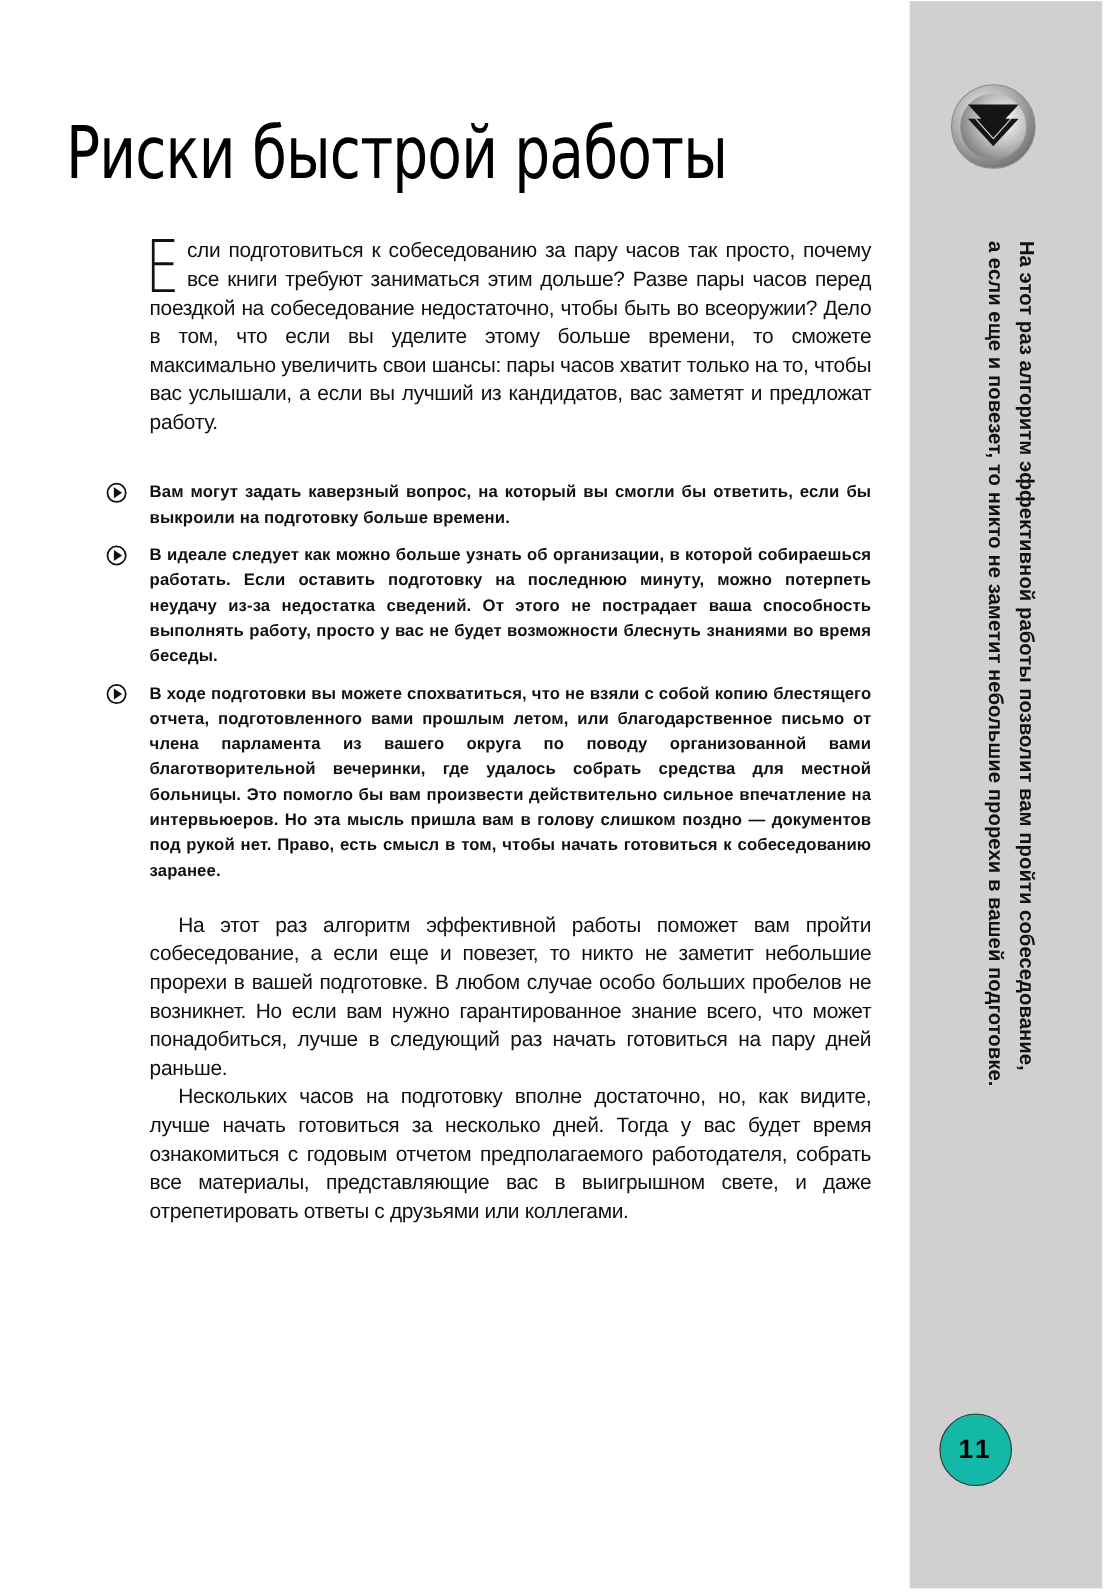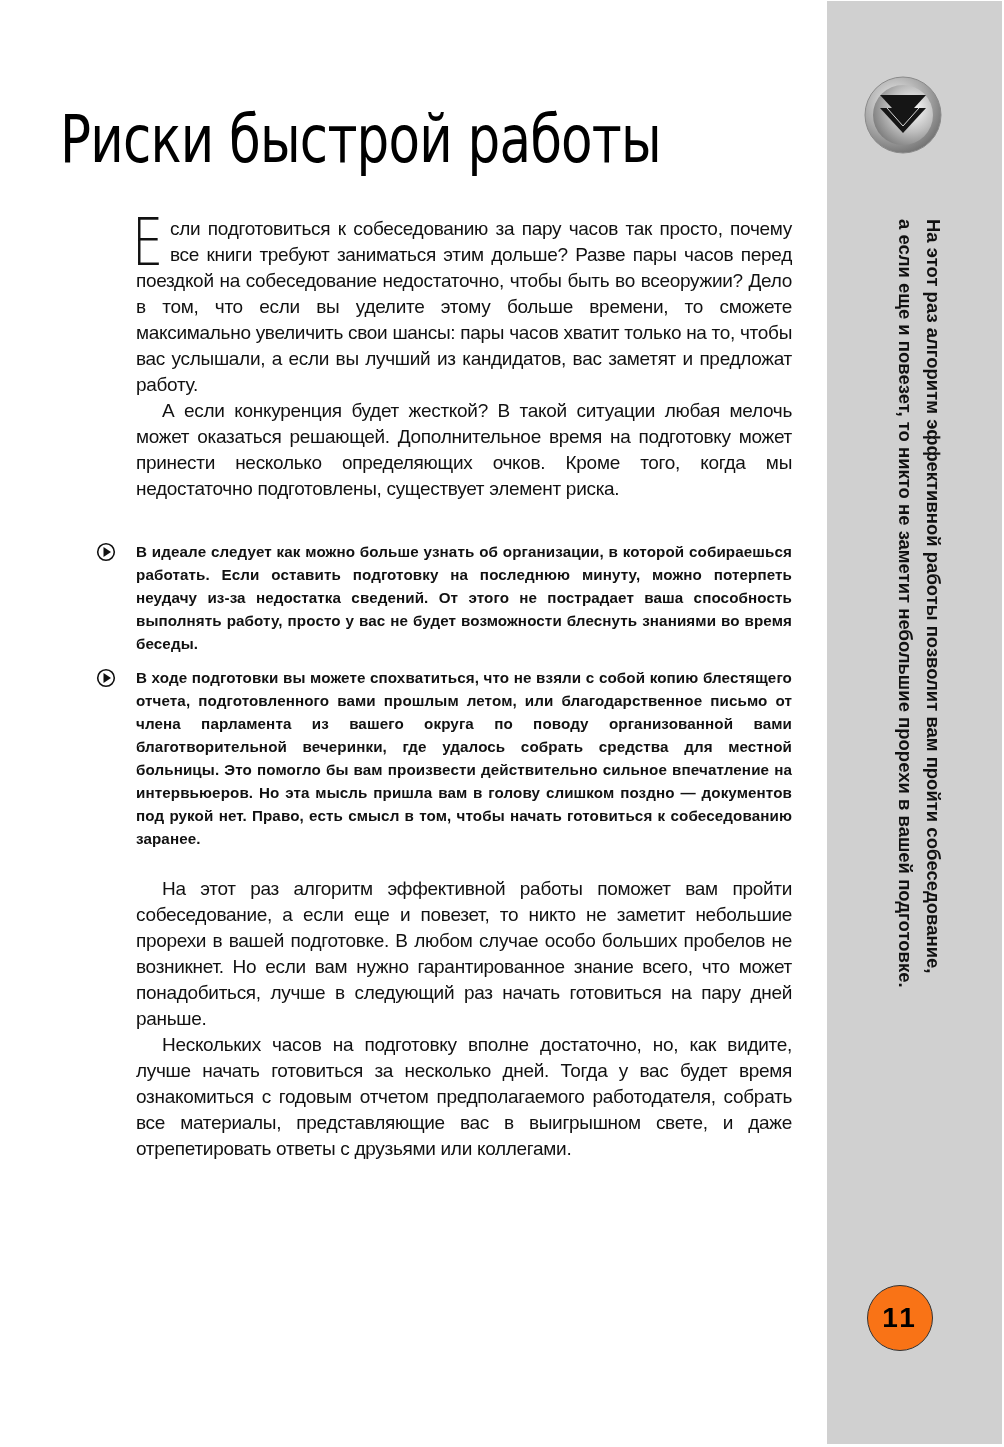--- a/index.html
+++ b/index.html
@@ -55,39 +55,45 @@
     .vertical-quote {
       position: absolute; left: 40px; top: 218px; width: 80px; height: 880px;
     }
     .vertical-quote .inner {
       position: absolute; left: 80px; top: 0; width: 880px;
       transform: rotate(90deg); transform-origin: left top;
       font-family: "Liberation Sans", sans-serif; font-weight: 700;
       font-size: 18.5px; line-height: 28px; color: #111; white-space: nowrap;
     }
     .page-number {
-      position: absolute; left: 40px; top: 1284px; width: 64px; height: 64px;
-      border-radius: 50%; border: 1.5px solid #333; background: #f97316;
+      position: absolute; left: 27px; top: 1284px; width: 64px; height: 64px;
+      border-radius: 50%; border: 1.5px solid #333; background: #14b8a6;
       display: flex; align-items: center; justify-content: center;
-      font-family: "Liberation Sans", sans-serif; font-weight: 700; font-size: 28px;
+      font-family: "Liberation Sans", sans-serif; font-weight: 700; font-size: 24px;
       letter-spacing: 3px; color: #000;
     }
   </style>
 </head>
 <body>
 
 <div class="page-title">Риски быстрой работы</div>
 
 <div class="content">
   <p class="para">
     <span class="dropcap">Е</span><span>сли подготовиться к собеседованию за пару часов так просто, почему все книги требуют заниматься этим дольше? Разве пары часов перед поездкой на собеседование недостаточно, чтобы быть во всеоружии? Дело в том, что если вы уделите этому больше времени, то сможете максимально увеличить свои шансы: пары часов хватит только на то, чтобы вас услышали, а если вы лучший из кандидатов, вас заметят и предложат работу.</span>
   </p>
-  <p class="para indent">А если конкуренция будет жесткой? В такой ситуации любая мелочь может оказаться решающей. Дополнительное время на подготовку может принести несколько определяющих очков. Кроме того, когда мы недостаточно подготовлены, существует элемент риска.</p>
 
   <div class="bullets">
+    <div class="bullet">
+      <svg class="bullet-icon" viewBox="0 0 20 20">
+        <circle cx="10" cy="10" r="8.3" fill="none" stroke="#111" stroke-width="1.6"></circle>
+        <polygon points="7.5,5 15,10 7.5,15" fill="#111"></polygon>
+      </svg>
+      <div class="bullet-text">Вам могут задать каверзный вопрос, на который вы смогли бы ответить, если бы выкроили на подготовку больше времени.</div>
+    </div>
     <div class="bullet">
       <svg class="bullet-icon" viewBox="0 0 20 20">
         <circle cx="10" cy="10" r="8.3" fill="none" stroke="#111" stroke-width="1.6"></circle>
         <polygon points="7.5,5 15,10 7.5,15" fill="#111"></polygon>
       </svg>
       <div class="bullet-text">В идеале следует как можно больше узнать об организации, в которой собираешься работать. Если оставить подготовку на последнюю минуту, можно потерпеть неудачу из-за недостатка сведений. От этого не пострадает ваша способность выполнять работу, просто у вас не будет возможности блеснуть знаниями во время беседы.</div>
     </div>
     <div class="bullet">
       <svg class="bullet-icon" viewBox="0 0 20 20">
         <circle cx="10" cy="10" r="8.3" fill="none" stroke="#111" stroke-width="1.6"></circle>

